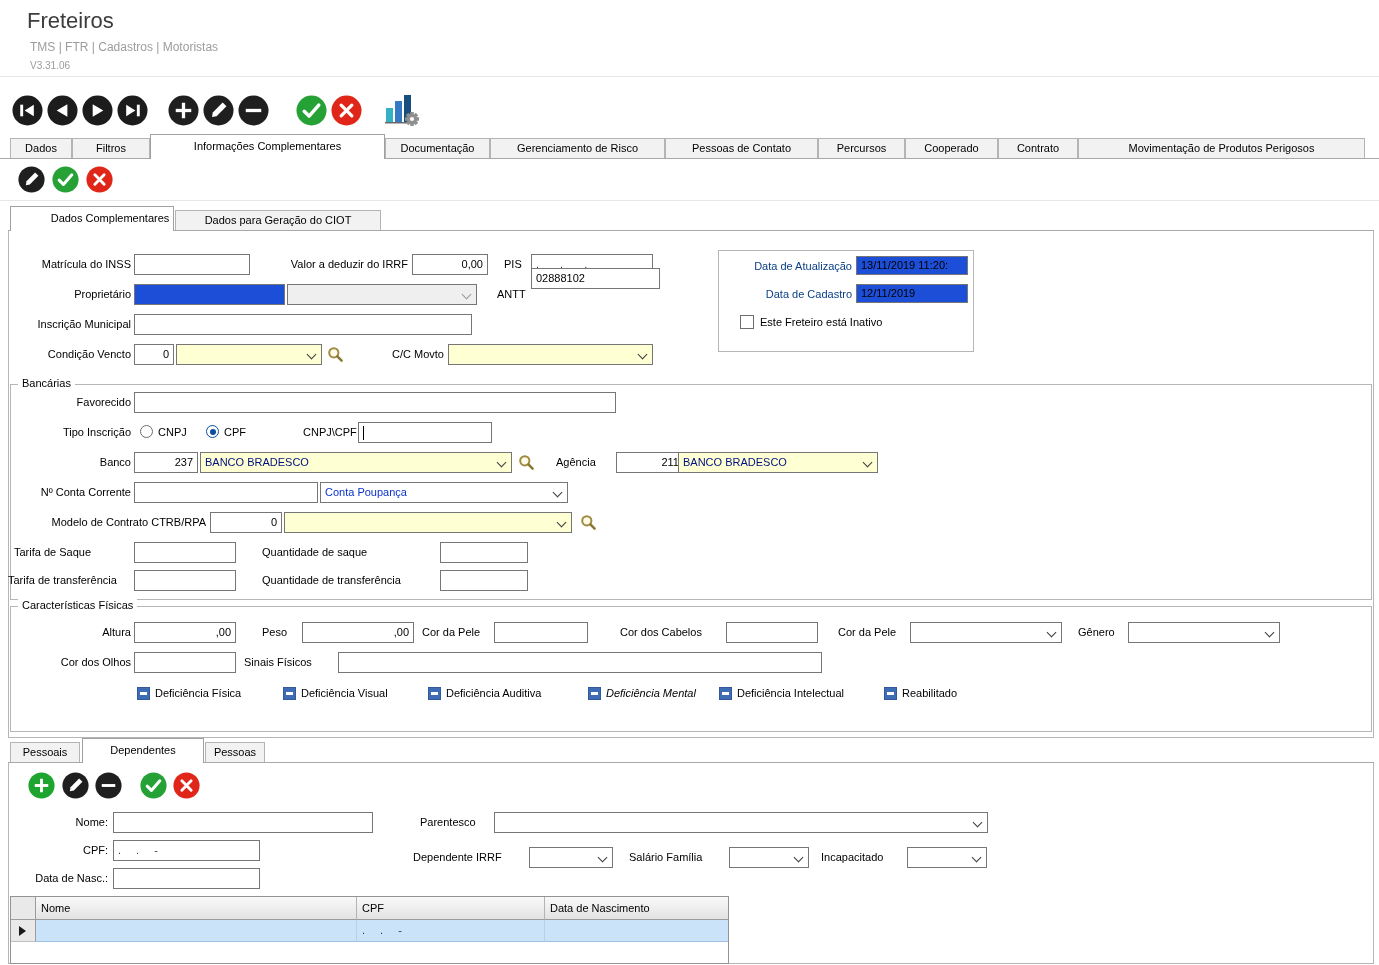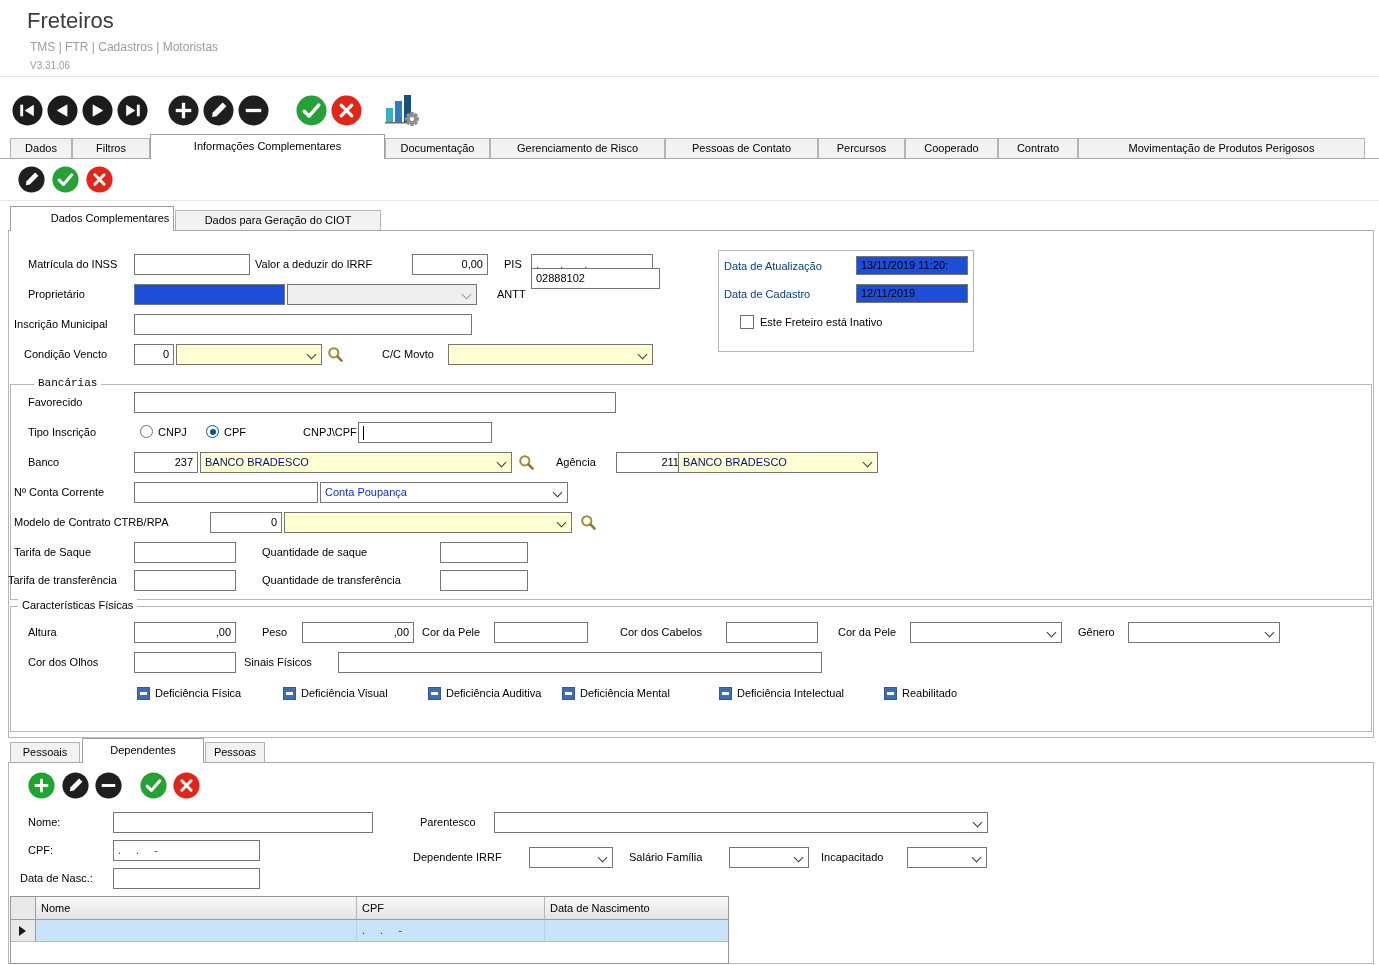--- a/index.html
+++ b/index.html
@@ -1,19 +1,19 @@
 <!DOCTYPE html>
 <html><head>
 <meta charset="utf-8">
 <style>
   html,body{margin:0;padding:0;background:#fff;}
   #app{position:relative;width:1379px;height:965px;background:#ffffff;
        font-family:"Liberation Sans",sans-serif;font-size:11px;color:#000;overflow:hidden;}
   .lbl{position:absolute;white-space:nowrap;line-height:13px;}
-  .lbl.r{text-align:left;}
+  .lbl.r{text-align:right;}
   .navy{color:#0a3f86;}
   .gray{color:#9c9c9c;}
   .txt{position:absolute;box-sizing:border-box;background:#fff;border:1px solid #767676;
        height:21px;line-height:19px;padding:0 4px;overflow:hidden;white-space:nowrap;}
   .txt .v{display:block;}
   .txt.dis{background:#1d4ed8;}
   .txt.num{text-align:right;}
   .maskp{word-spacing:18px;color:#3c3c3c;}
   .maskc{word-spacing:12px;color:#3c3c3c;}
   .combo{position:absolute;box-sizing:border-box;background:#fff;border:1px solid #767676;
@@ -237,21 +237,21 @@
     <circle cx="6.8" cy="6.8" r="4.6" fill="#fffbe6" stroke="#a18a41" stroke-width="2"></circle>
     <line x1="10.4" y1="10.4" x2="14.6" y2="14.6" stroke="#8c7836" stroke-width="2.6" stroke-linecap="round"></line>
     </svg>
   <div class="lbl r" style="left:382px;top:348px;width:62px;">C/C Movto</div>
   <div class="combo yel" style="left:448px;top:344px;width:205px;">
       <span class="v"></span>
       <span class="arr"></span>
     </div>
 
   <div class="grp" style="left:10px;top:384px;width:1360px;height:214px;"></div>
-  <div class="grptitle" style="left:34px;top:377px;font-family:Liberation Mono, monospace;">Bancárias</div>
+  <div class="grptitle" style="left:18px;top:377px;">Bancárias</div>
 
   <div class="lbl r" style="left:28px;top:396px;width:103px;">Favorecido</div>
   <div class="txt" style="left:134px;top:392px;width:482px;">
       <span class="v"></span>
     </div>
 
   <div class="lbl r" style="left:28px;top:426px;width:103px;">Tipo Inscrição</div>
   <div class="radiogrp" style="left:140px;top:425px;">
     <span class="radio"></span>
     <span>CNPJ</span>
@@ -379,21 +379,21 @@
         <span class="defdash"></span>
       </span>
     <span>Deficiência Visual</span>
   </div>
   <div class="defflag" style="left:428px;top:686px;">
     <span class="defbox">
         <span class="defdash"></span>
       </span>
     <span>Deficiência Auditiva</span>
   </div>
-  <div class="defflag" style="left:562px;top:686px;">
+  <div class="defflag" style="left:588px;top:686px;font-style:italic;">
     <span class="defbox">
         <span class="defdash"></span>
       </span>
     <span>Deficiência Mental</span>
   </div>
   <div class="defflag" style="left:719px;top:686px;">
     <span class="defbox">
         <span class="defdash"></span>
       </span>
     <span>Deficiência Intelectual</span>

